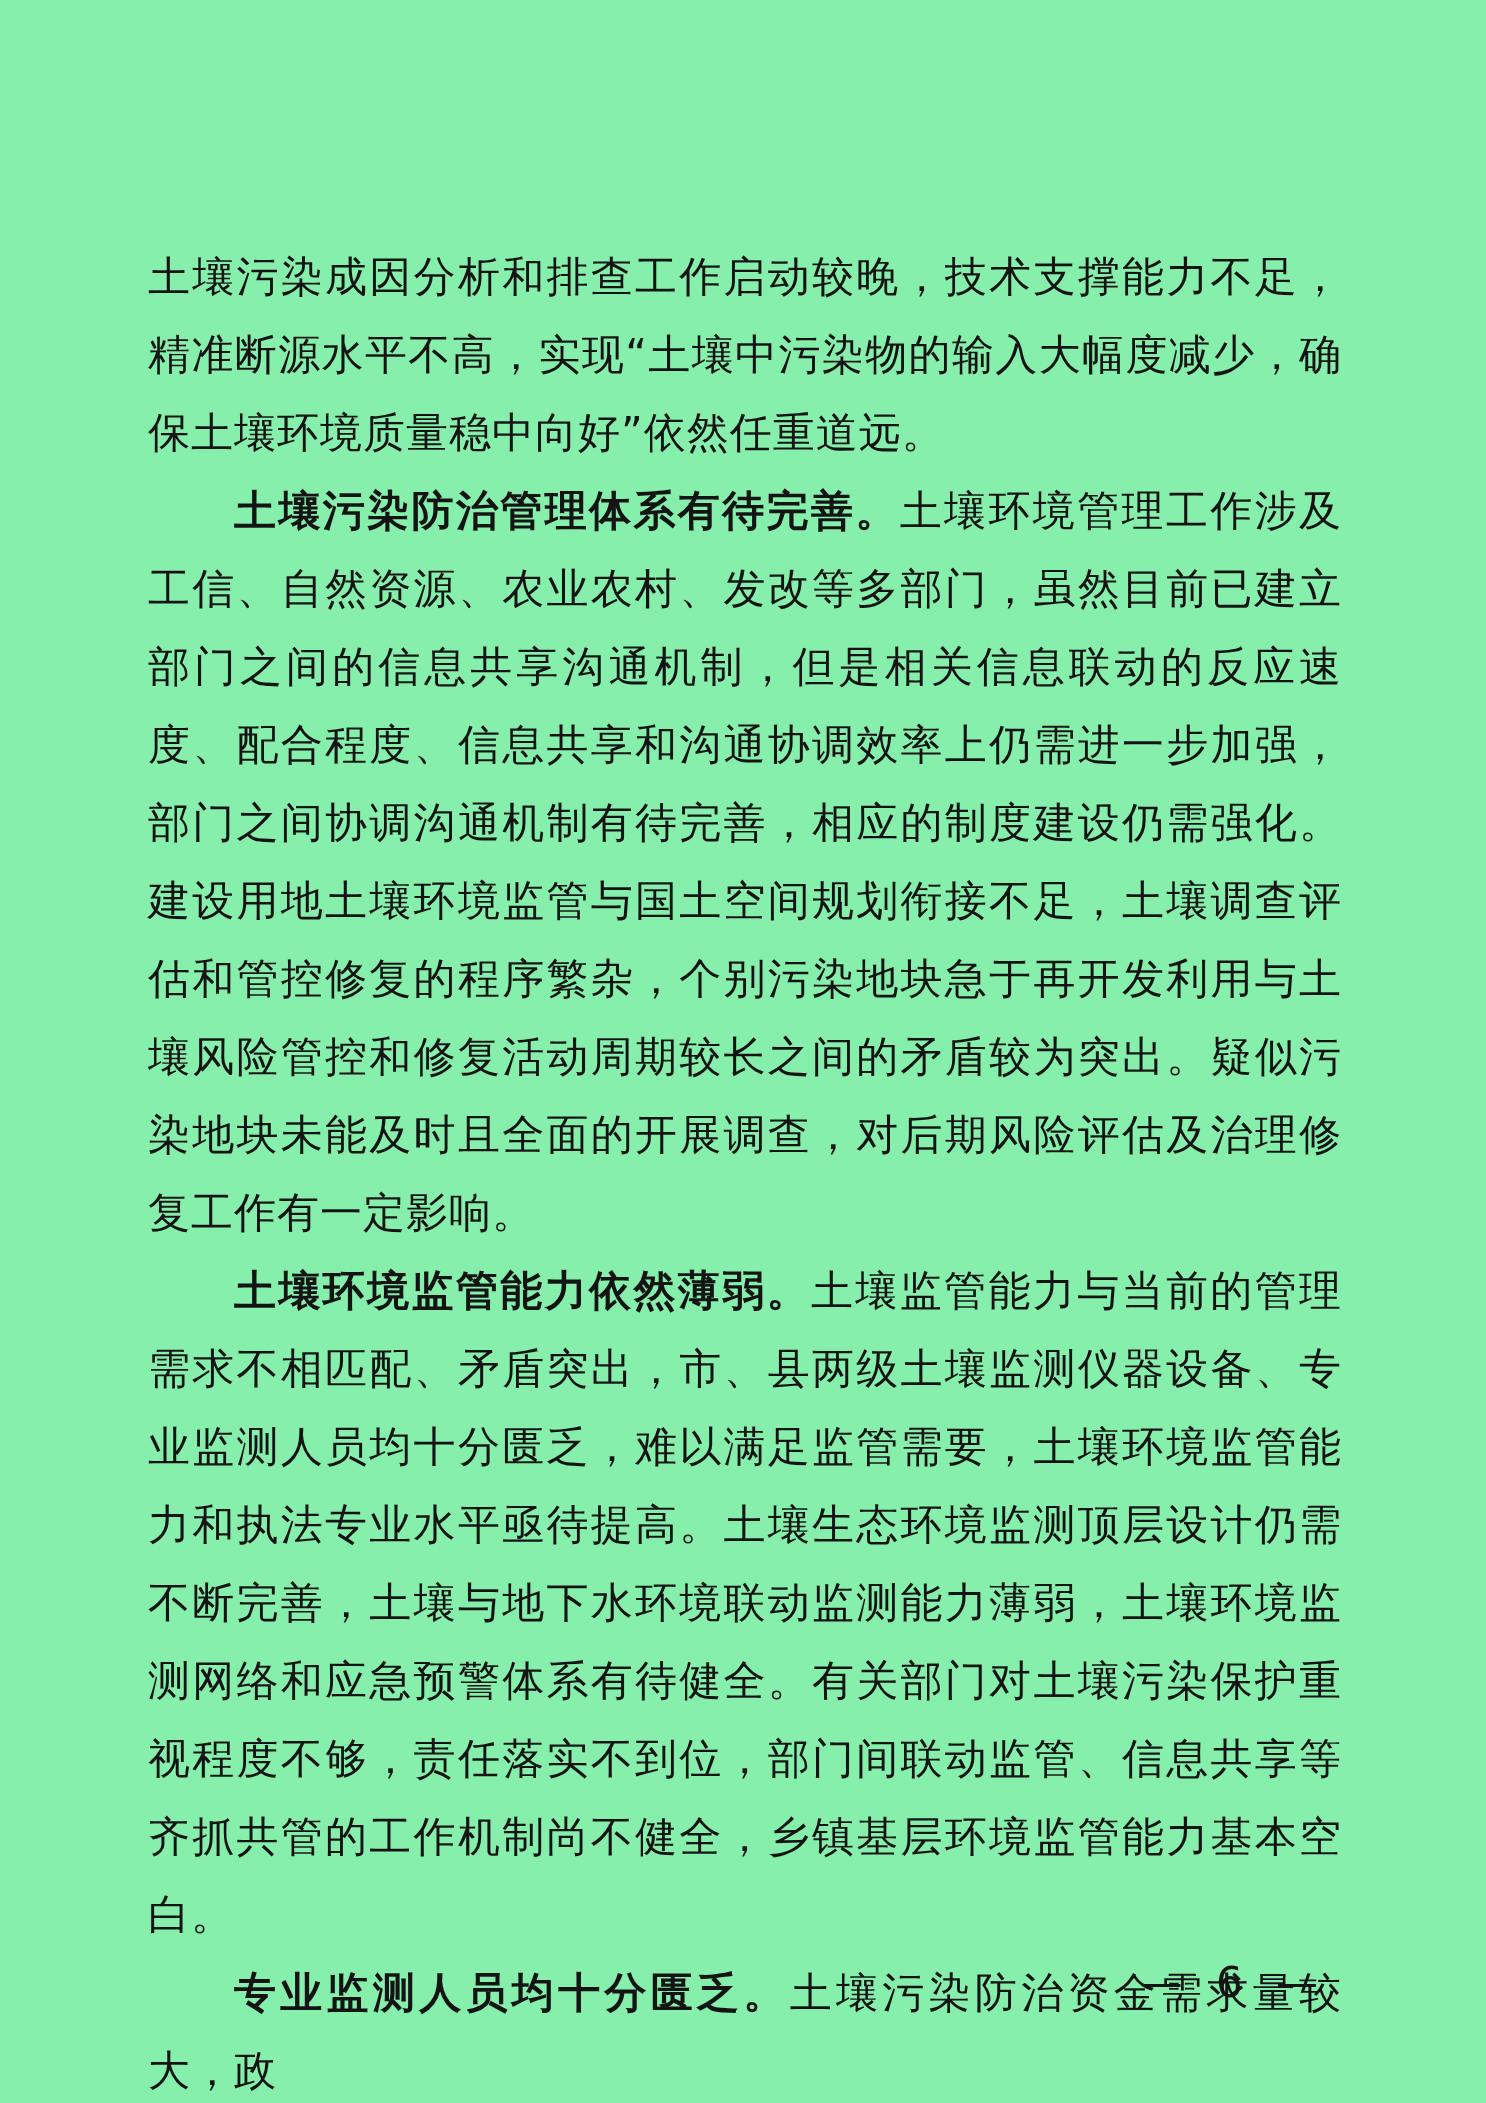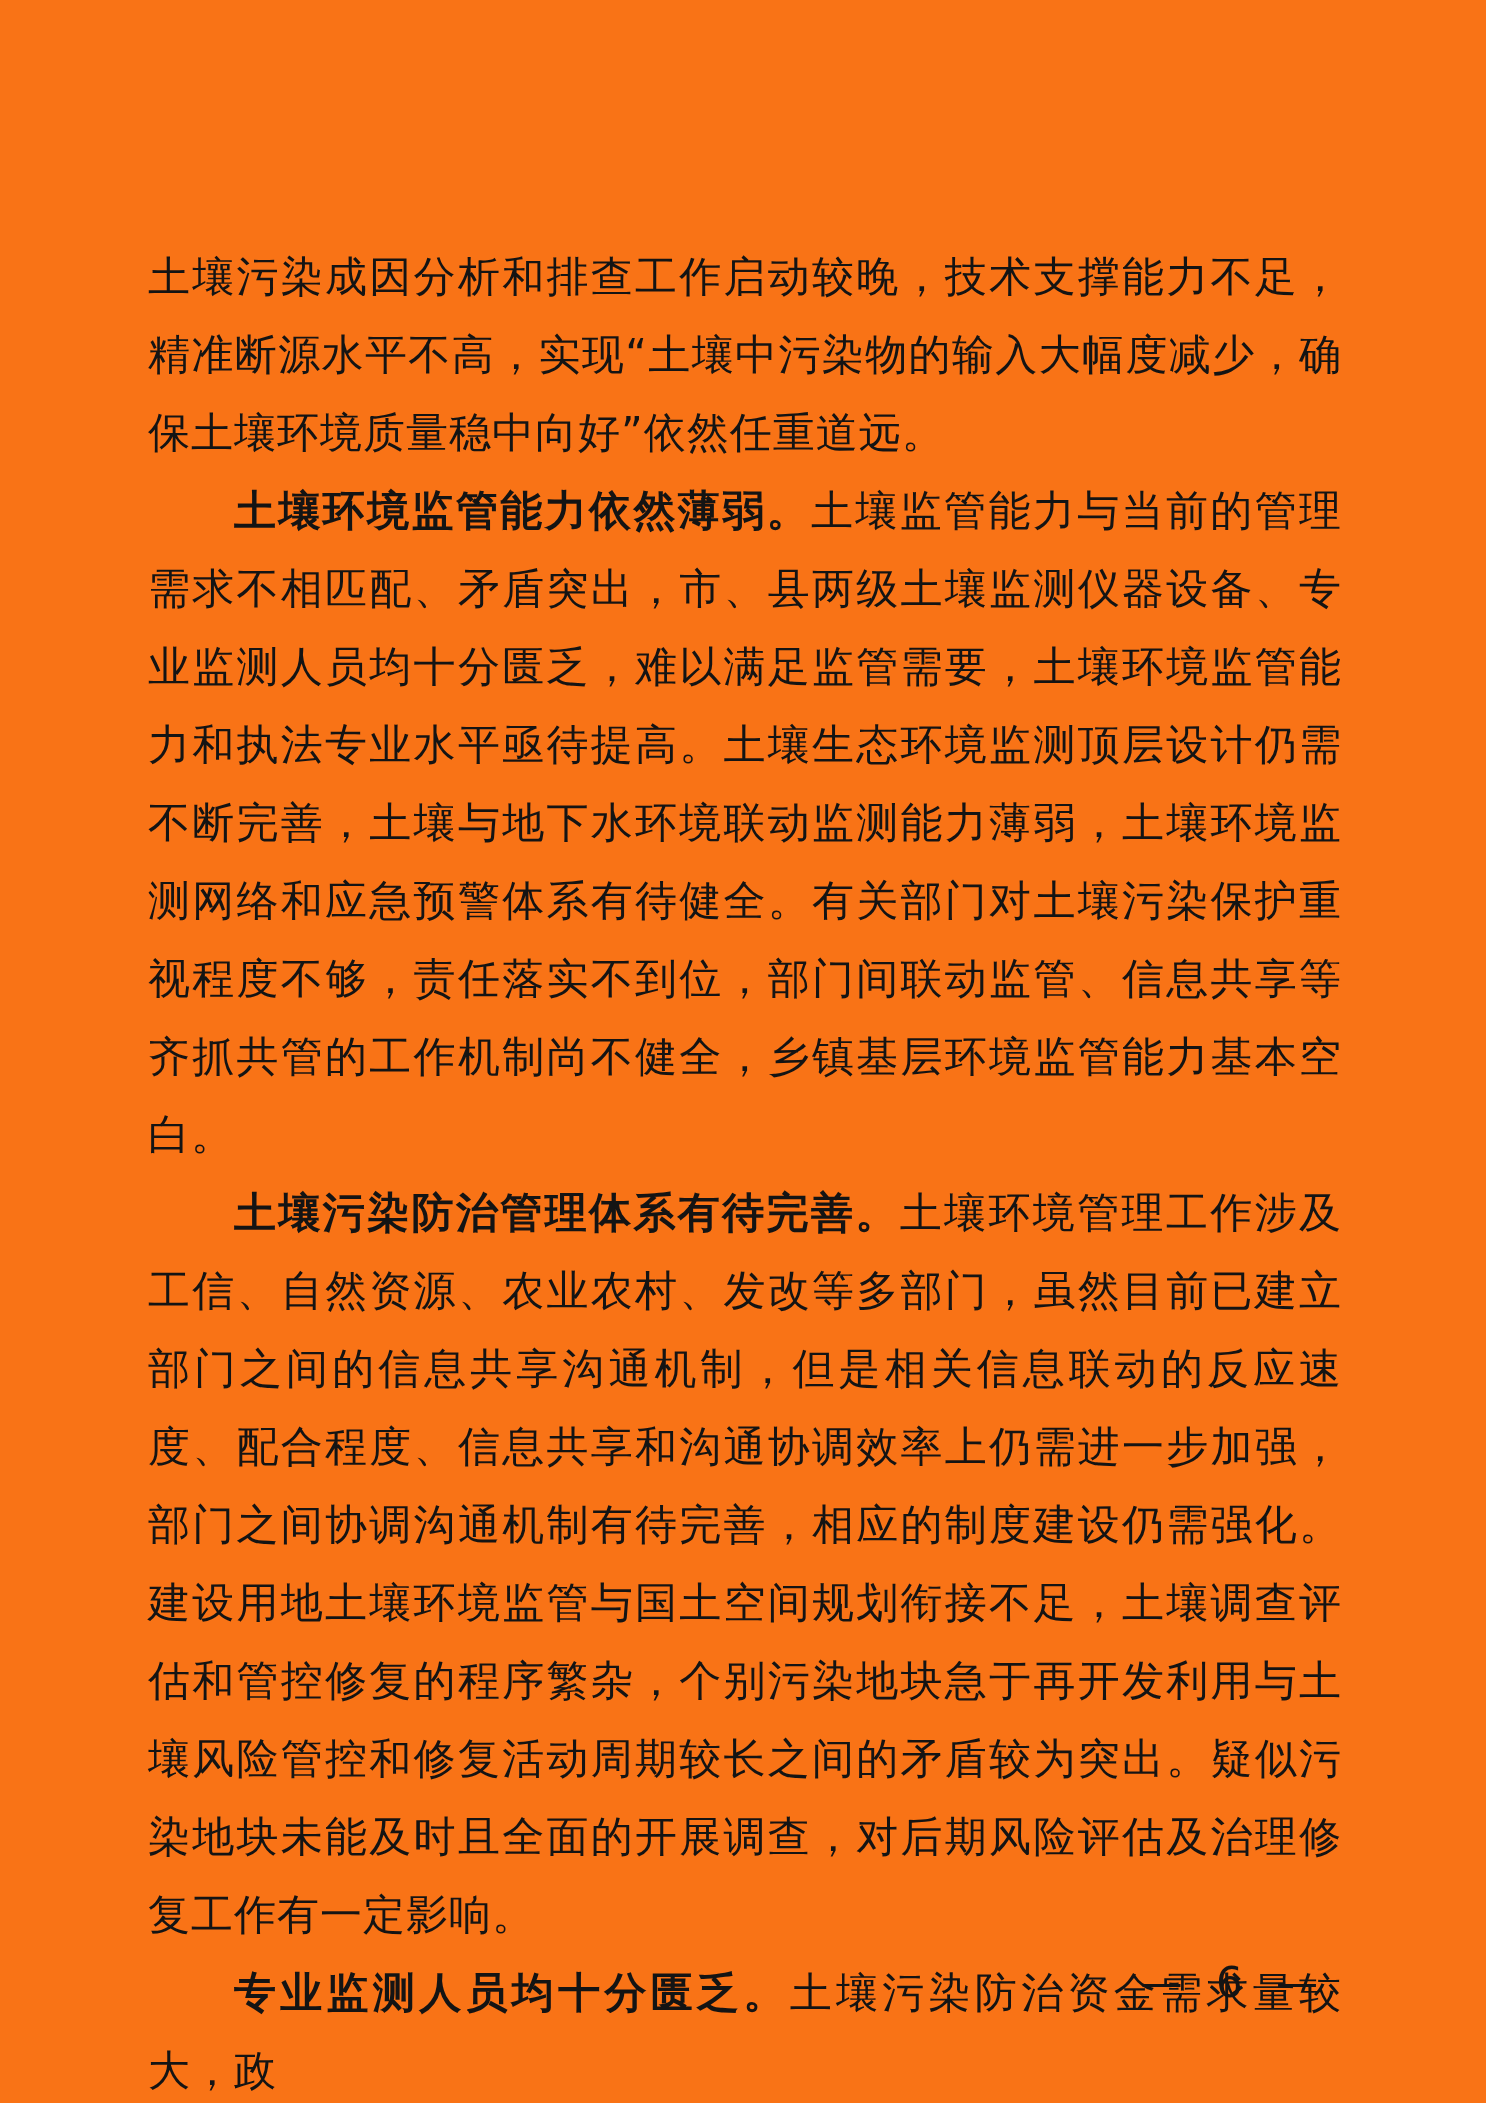--- a/index.html
+++ b/index.html
@@ -4,21 +4,21 @@
 <style>
   html, body {
     margin: 0;
     padding: 0;
     background: #ffffff;
   }
   .page {
     position: relative;
     width: 1486px;
     height: 2103px;
-    background: #f97316;
+    background: #86efac;
     overflow: hidden;
     font-family: "DejaVu Sans", "Liberation Serif", sans-serif;
   }
   .text-block {
     position: absolute;
     left: 148px;
     top: 238px;
     width: 1194px;
     color: #141414;
     font-size: 42px;
@@ -47,22 +47,22 @@
   }
 </style>
 </head>
 <body>
 
 <div class="page">
   <div class="text-block">
 
     <p class="para"><span>土壤污染成因分析和排查工作启动较晚，技术支撑能力不足，精准断源水平不高，实现“土壤中污染物的输入大幅度减少，确保土壤环境质量稳中向好”依然任重道远。</span></p>
 
+    <p class="para indent"><span class="lead">土壤污染防治管理体系有待完善。</span><span>土壤环境管理工作涉及工信、自然资源、农业农村、发改等多部门，虽然目前已建立部门之间的信息共享沟通机制，但是相关信息联动的反应速度、配合程度、信息共享和沟通协调效率上仍需进一步加强，部门之间协调沟通机制有待完善，相应的制度建设仍需强化。建设用地土壤环境监管与国土空间规划衔接不足，土壤调查评估和管控修复的程序繁杂，个别污染地块急于再开发利用与土壤风险管控和修复活动周期较长之间的矛盾较为突出。疑似污染地块未能及时且全面的开展调查，对后期风险评估及治理修复工作有一定影响。</span></p>
+
     <p class="para indent"><span class="lead">土壤环境监管能力依然薄弱。</span><span>土壤监管能力与当前的管理需求不相匹配、矛盾突出，市、县两级土壤监测仪器设备、专业监测人员均十分匮乏，难以满足监管需要，土壤环境监管能力和执法专业水平亟待提高。土壤生态环境监测顶层设计仍需不断完善，土壤与地下水环境联动监测能力薄弱，土壤环境监测网络和应急预警体系有待健全。有关部门对土壤污染保护重视程度不够，责任落实不到位，部门间联动监管、信息共享等齐抓共管的工作机制尚不健全，乡镇基层环境监管能力基本空白。</span></p>
-
-    <p class="para indent"><span class="lead">土壤污染防治管理体系有待完善。</span><span>土壤环境管理工作涉及工信、自然资源、农业农村、发改等多部门，虽然目前已建立部门之间的信息共享沟通机制，但是相关信息联动的反应速度、配合程度、信息共享和沟通协调效率上仍需进一步加强，部门之间协调沟通机制有待完善，相应的制度建设仍需强化。建设用地土壤环境监管与国土空间规划衔接不足，土壤调查评估和管控修复的程序繁杂，个别污染地块急于再开发利用与土壤风险管控和修复活动周期较长之间的矛盾较为突出。疑似污染地块未能及时且全面的开展调查，对后期风险评估及治理修复工作有一定影响。</span></p>
 
     <p class="para indent"><span class="lead">专业监测人员均十分匮乏。</span><span>土壤污染防治资金需求量较大，政</span></p>
 
   </div>
 
   <div class="footer"><span>— 6 —</span></div>
 </div>
 
 </body></html>

